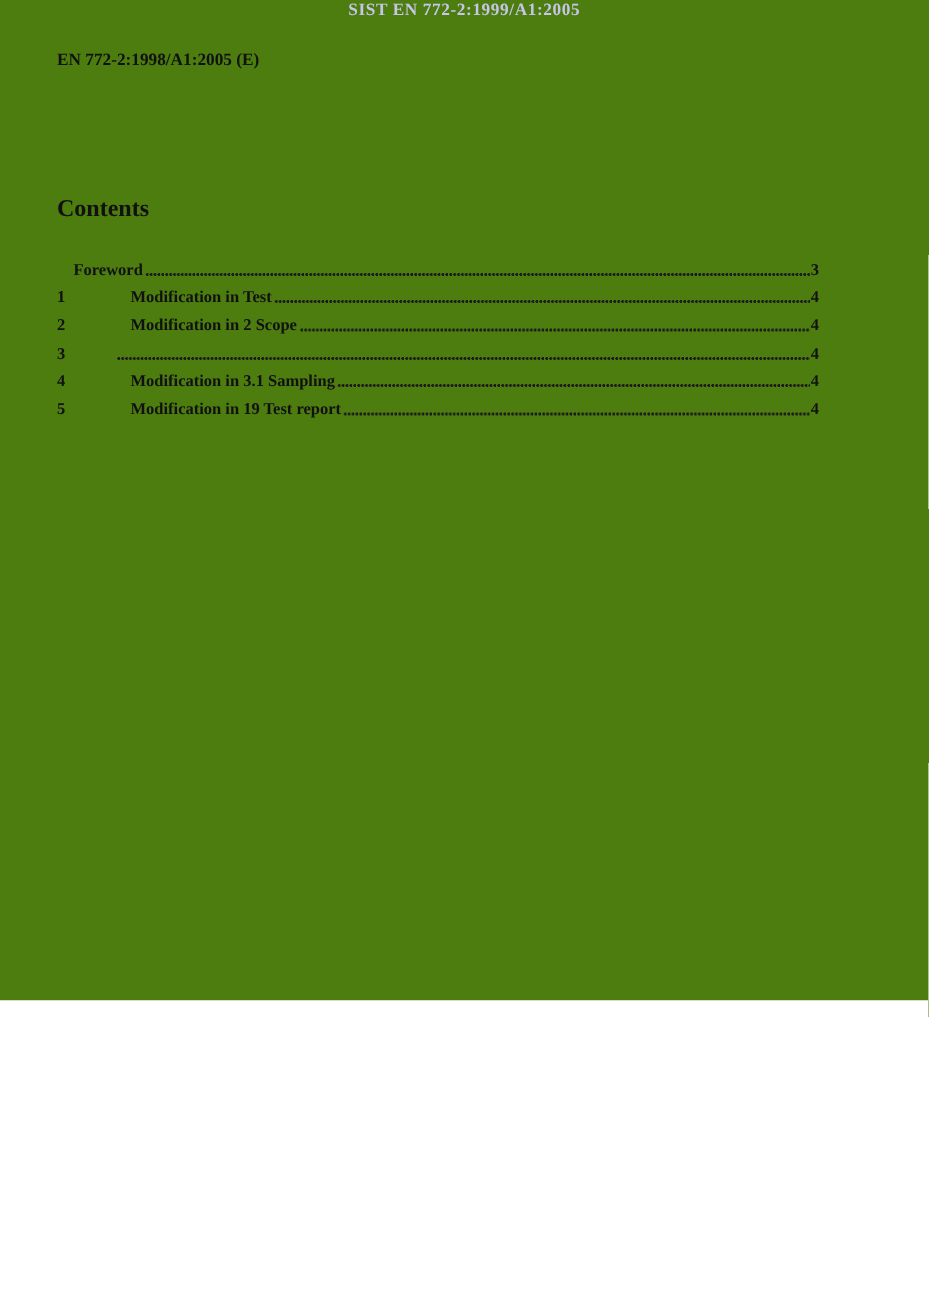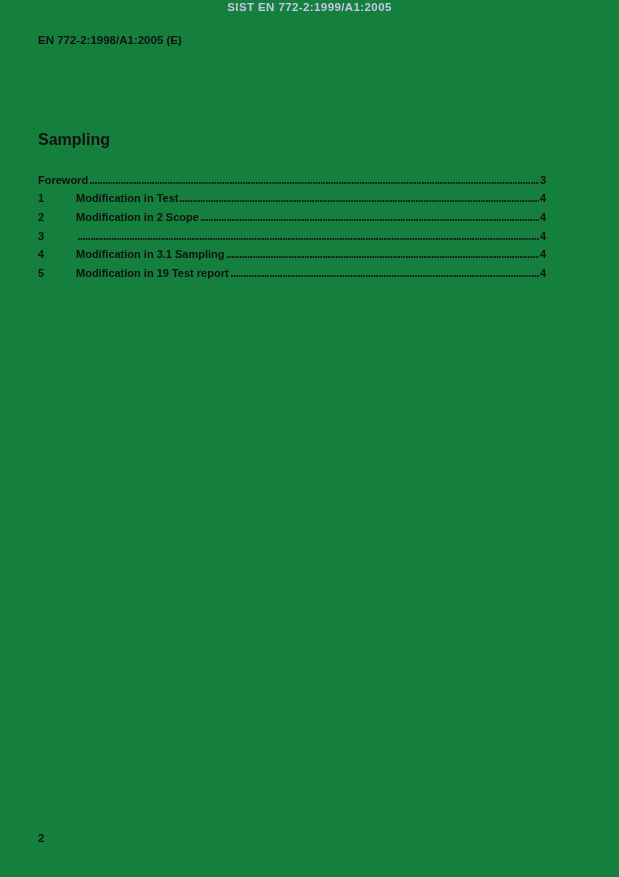--- a/index.html
+++ b/index.html
@@ -1,21 +1,21 @@
 <!DOCTYPE html>
 <html><head>
 <meta charset="utf-8">
 <style>
   html, body { margin: 0; padding: 0; background: #ffffff; }
   .page {
     position: relative;
     width: 619px;
-    height: 877px;
-    background: #15803d;
-    font-family: Liberation Sans, sans-serif;
+    height: 667px;
+    background: #4d7c0f;
+    font-family: Liberation Serif, serif;
     color: #111111;
     overflow: hidden;
   }
   .watermark {
     position: absolute;
     top: 1px;
     left: 0;
     right: 0;
     text-align: center;
     font-size: 11.5px;
@@ -57,21 +57,21 @@
     height: 18.7px;
     font-size: 11px;
     font-weight: bold;
     line-height: 13px;
     white-space: nowrap;
   }
   .toc-num {
     flex: none;
     width: 38px;
   }
-  .toc-title { flex: none; }
+  .toc-title { flex: none; margin-left: 11px; }
   .leader {
     flex: 1;
     height: 2px;
     align-self: flex-end;
     margin: 0 1px 3px 2px;
     background-image: radial-gradient(circle at 1.1px 1px, #1c1c1c 0.85px, transparent 1.05px);
     background-size: 2.6px 2px;
     background-repeat: repeat-x;
   }
   .toc-page { flex: none; }
@@ -85,21 +85,21 @@
 </style>
 </head>
 <body>
 
 <div class="page">
 
   <div class="watermark">SIST EN 772-2:1999/A1:2005</div>
 
   <div class="doc-ref">EN 772-2:1998/A1:2005 (E)</div>
 
-  <div class="contents-title">Sampling</div>
+  <div class="contents-title">Contents</div>
 
   <div class="toc">
 
     <div class="toc-row">
       <span class="toc-title">Foreword</span>
       <span class="leader"></span>
       <span class="toc-page">3</span>
     </div>
 
     <div class="toc-row">

